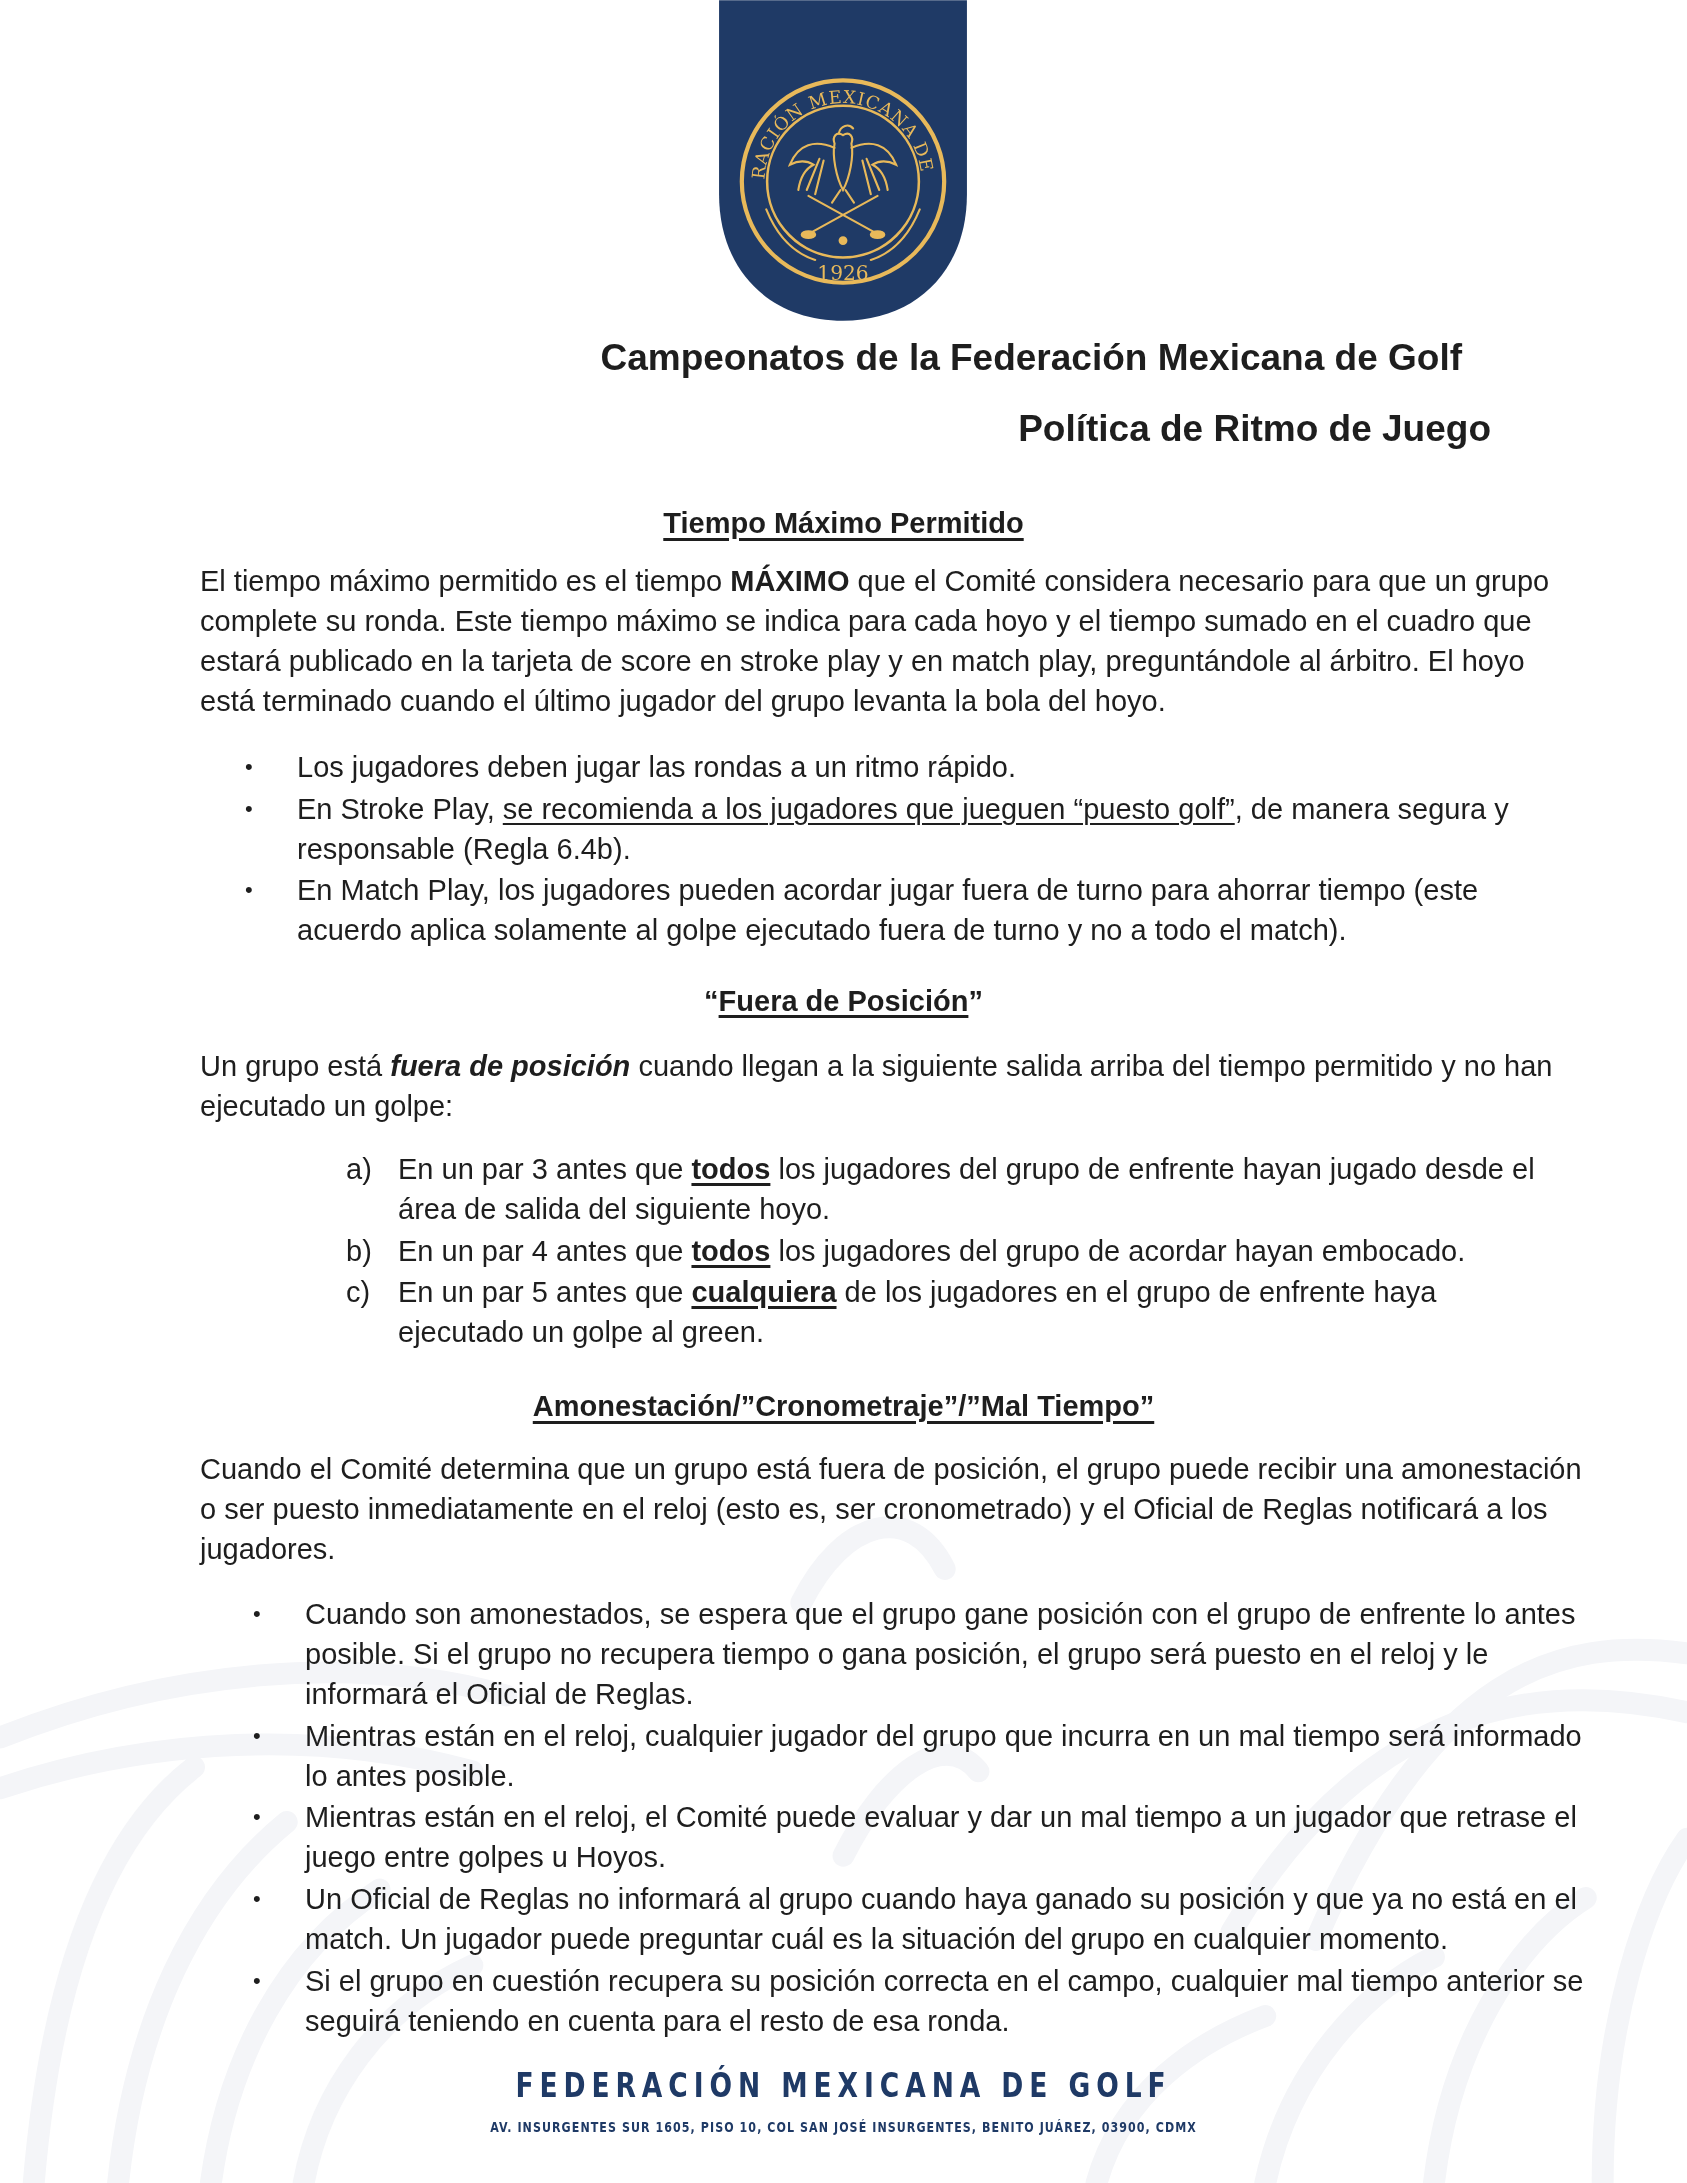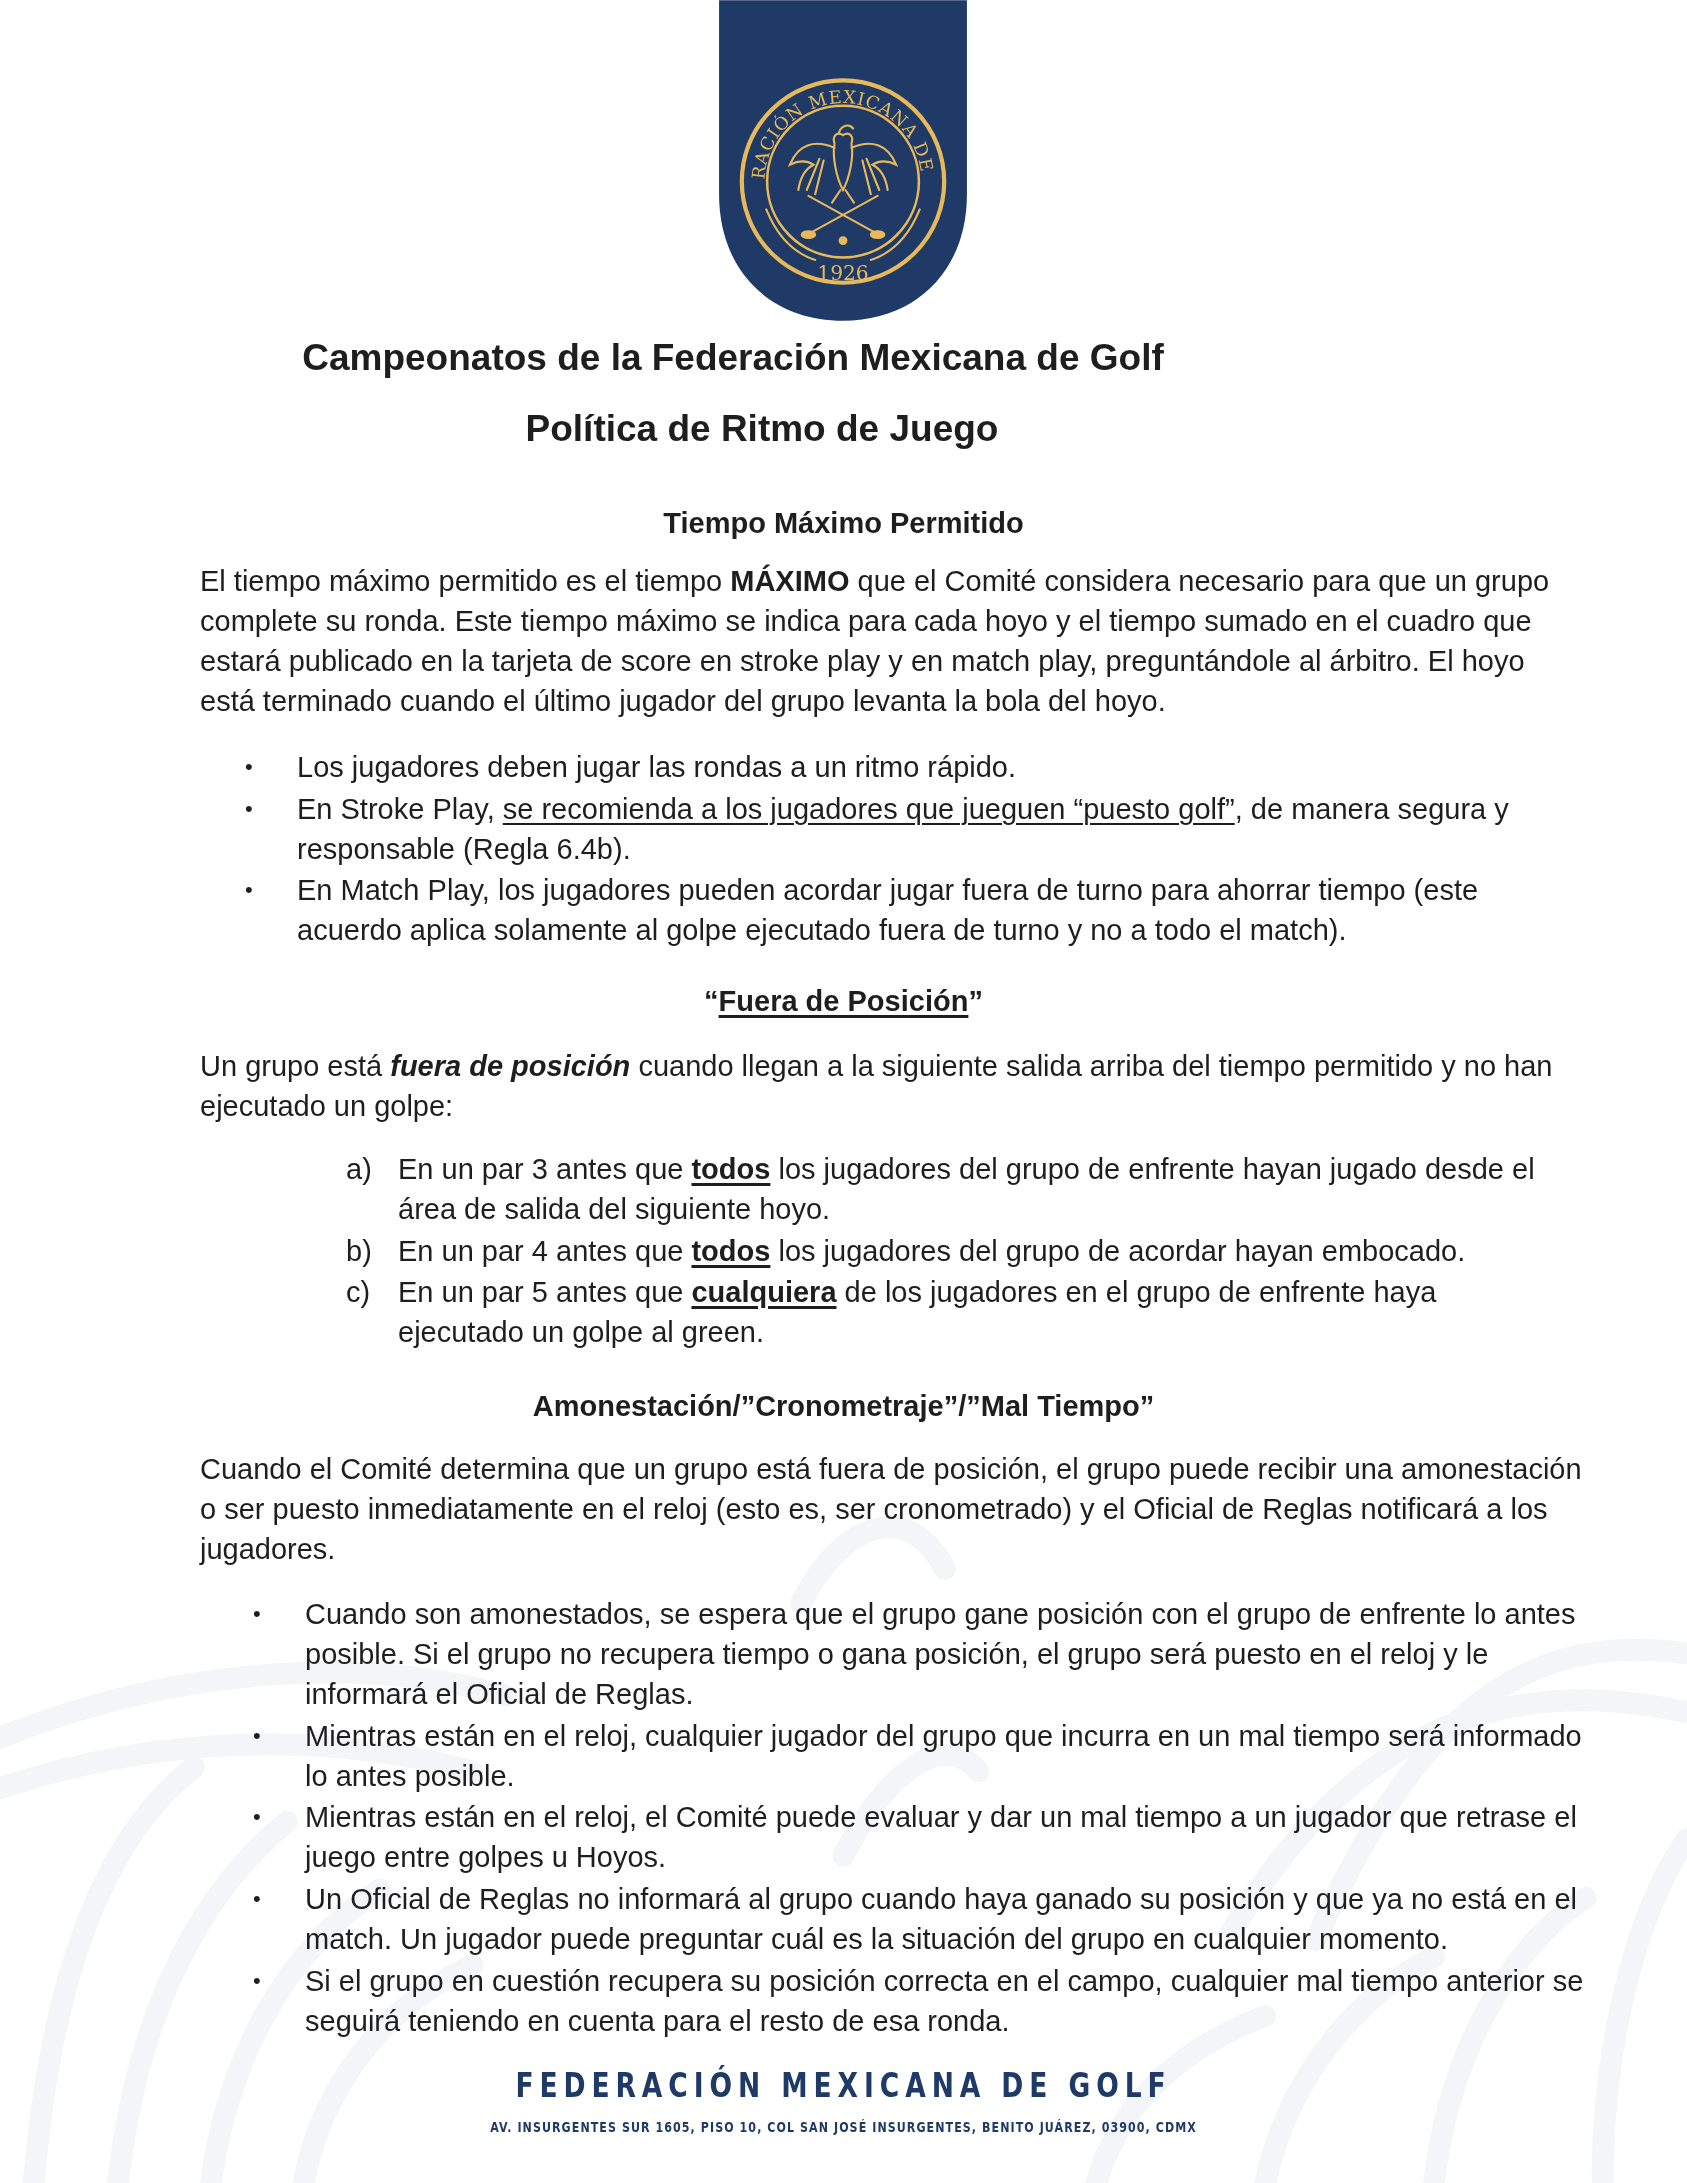--- a/index.html
+++ b/index.html
@@ -7,28 +7,28 @@
     width: 1687px; height: 2183px; position: relative; overflow: hidden;
     background: #ffffff;
     font-family: "Liberation Sans", sans-serif;
     color: #1e1e1e;
   }
   .watermark { position: absolute; left: 0; top: 0; width: 1687px; height: 2183px; pointer-events: none; }
   .logo-wrap { position: absolute; left: 714px; top: 0; width: 258px; height: 321px; }
   .logo-wrap svg { width: 258px; height: 321px; display: block; }
   .page { position: absolute; left: 0; top: 0; width: 1687px; }
   .title {
-    position: absolute; left: 10px; width: 1446px; text-align: center;
+    position: absolute; left: 16px; width: 1446px; text-align: right;
     font-weight: bold; font-size: 37px; color: #1e1e1e;
   }
   .title.t1 { top: 337px; }
   .title.t2 { top: 408px; padding-left: 29px; }
   .section-head {
     position: absolute; left: 0; width: 1687px; text-align: center;
-    font-weight: bold; font-size: 29px; text-underline-offset: 5px;
+    font-weight: bold; font-size: 29px; text-decoration: underline; text-underline-offset: 5px;
     text-decoration-thickness: 2.5px;
   }
   .para {
     position: absolute; left: 200px; width: 1384px; font-size: 29px; line-height: 40px;
   }
   .para b { font-weight: bold; }
   .blist {
     position: absolute; margin: 0; padding: 0; list-style: none; font-size: 29px; line-height: 40px;
   }
   .blist li { position: relative; padding-left: 0; margin-bottom: 1.7px; }

